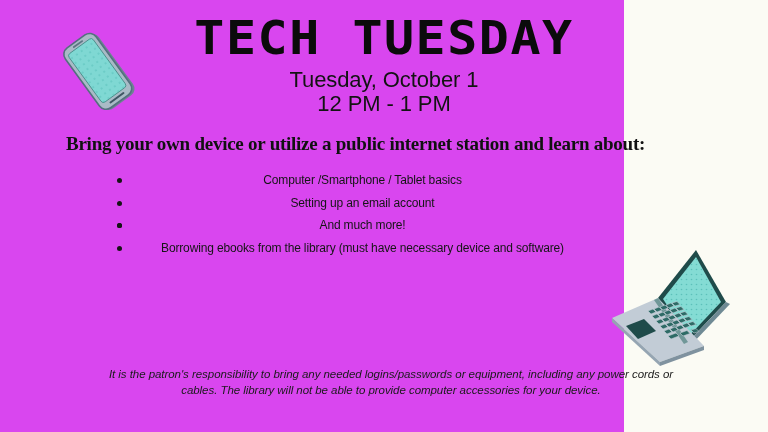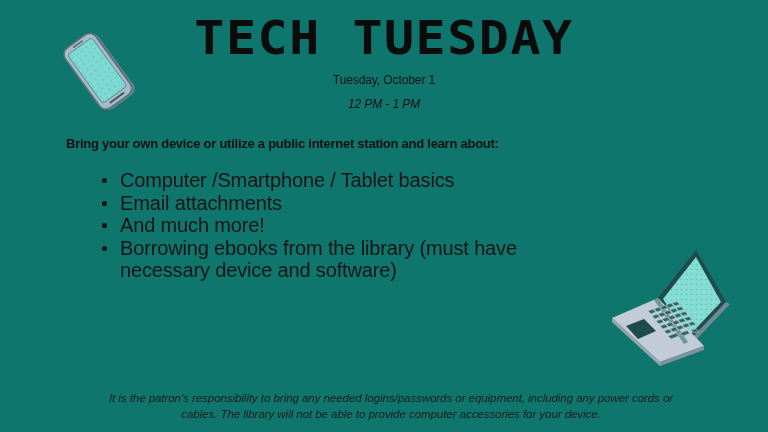--- a/index.html
+++ b/index.html
@@ -10,23 +10,23 @@
   body {
     width: 768px;
     height: 432px;
     overflow: hidden;
     background: #fbfbf4;
     font-family: "Liberation Sans", "DejaVu Sans", sans-serif;
     color: #111111;
   }
   .flyer {
     position: relative;
-    width: 768px;
+    width: 624px;
     height: 432px;
-    background: #0f766e;
+    background: #d946ef;
     box-sizing: border-box;
   }
 
   
   .title-block {
     position: absolute;
     left: 0;
     top: 14px;
     width: 768px;
     text-align: center;
@@ -37,79 +37,80 @@
     line-height: 50px;
     font-weight: 700;
     letter-spacing: 1.5px;
     color: #0b0b0b;
     margin: 0;
     transform: scaleX(1.04) scaleY(0.95);
     transform-origin: center top;
     white-space: nowrap;
   }
   .subtitle {
-    font-size: 12px;
+    font-size: 22px;
     line-height: 24px;
     font-weight: 400;
     color: #131313;
     margin: 4px 0 0 0;
     letter-spacing: -0.1px;
   }
   .subtitle.second {
     margin-top: 0px;
-    font-style: italic;
   }
 
   
   .lead {
     position: absolute;
     left: 66px;
     top: 133px;
     width: 650px;
-    font-size: 13px;
+    font-size: 19px;
     line-height: 22px;
     font-weight: 700;
     letter-spacing: -0.25px;
     color: #111111;
+    font-family: Liberation Serif, serif;
   }
 
   
   .bullets {
     position: absolute;
     left: 100px;
     top: 170px;
     width: 470px;
     margin: 0;
     padding: 0 0 0 20px;
     list-style: none;
   }
   .bullets li {
     position: relative;
-    font-size: 20px;
+    font-size: 12px;
     line-height: 21.7px;
     color: #151515;
     letter-spacing: -0.15px;
-    margin: 0 0 1px 0;
+    margin: 0 0 1px 15px;
     padding-left: 0;
+    text-align: center;
   }
   .bullets li .dot {
     position: absolute;
     left: -18px;
     top: 8px;
     width: 5px;
     height: 5px;
     border-radius: 50%;
     background: #151515;
   }
 
   
   .footer {
     position: absolute;
     left: 96px;
-    top: 390px;
+    top: 366px;
     width: 590px;
     text-align: center;
     font-style: italic;
     font-size: 11.5px;
     line-height: 16px;
     color: #1a1a1a;
     letter-spacing: -0.05px;
   }
 
   
@@ -166,24 +167,21 @@
 
   <div class="lead">Bring your own device or utilize a public internet station and learn about:</div>
 
   <ul class="bullets">
     <li>
       <span class="dot"></span>
       <span>Computer /Smartphone / Tablet basics</span>
     </li>
     <li>
       <span class="dot"></span>
-    </li>
-    <li>
-      <span class="dot"></span>
-      <span>Email attachments</span>
+      <span>Setting up an email account</span>
     </li>
     <li>
       <span class="dot"></span>
     </li>
     <li>
       <span class="dot"></span>
       <span>And much more!</span>
     </li>
     <li>
       <span class="dot"></span>

